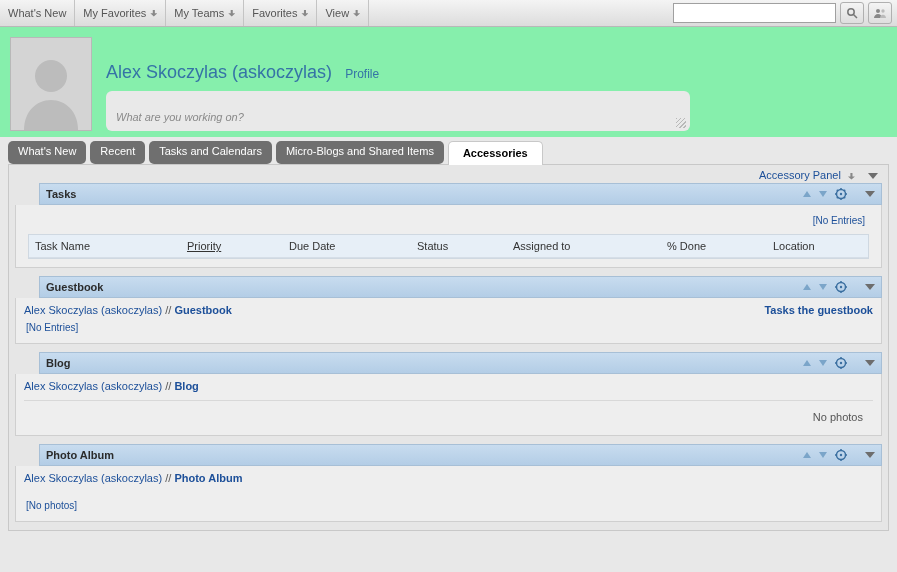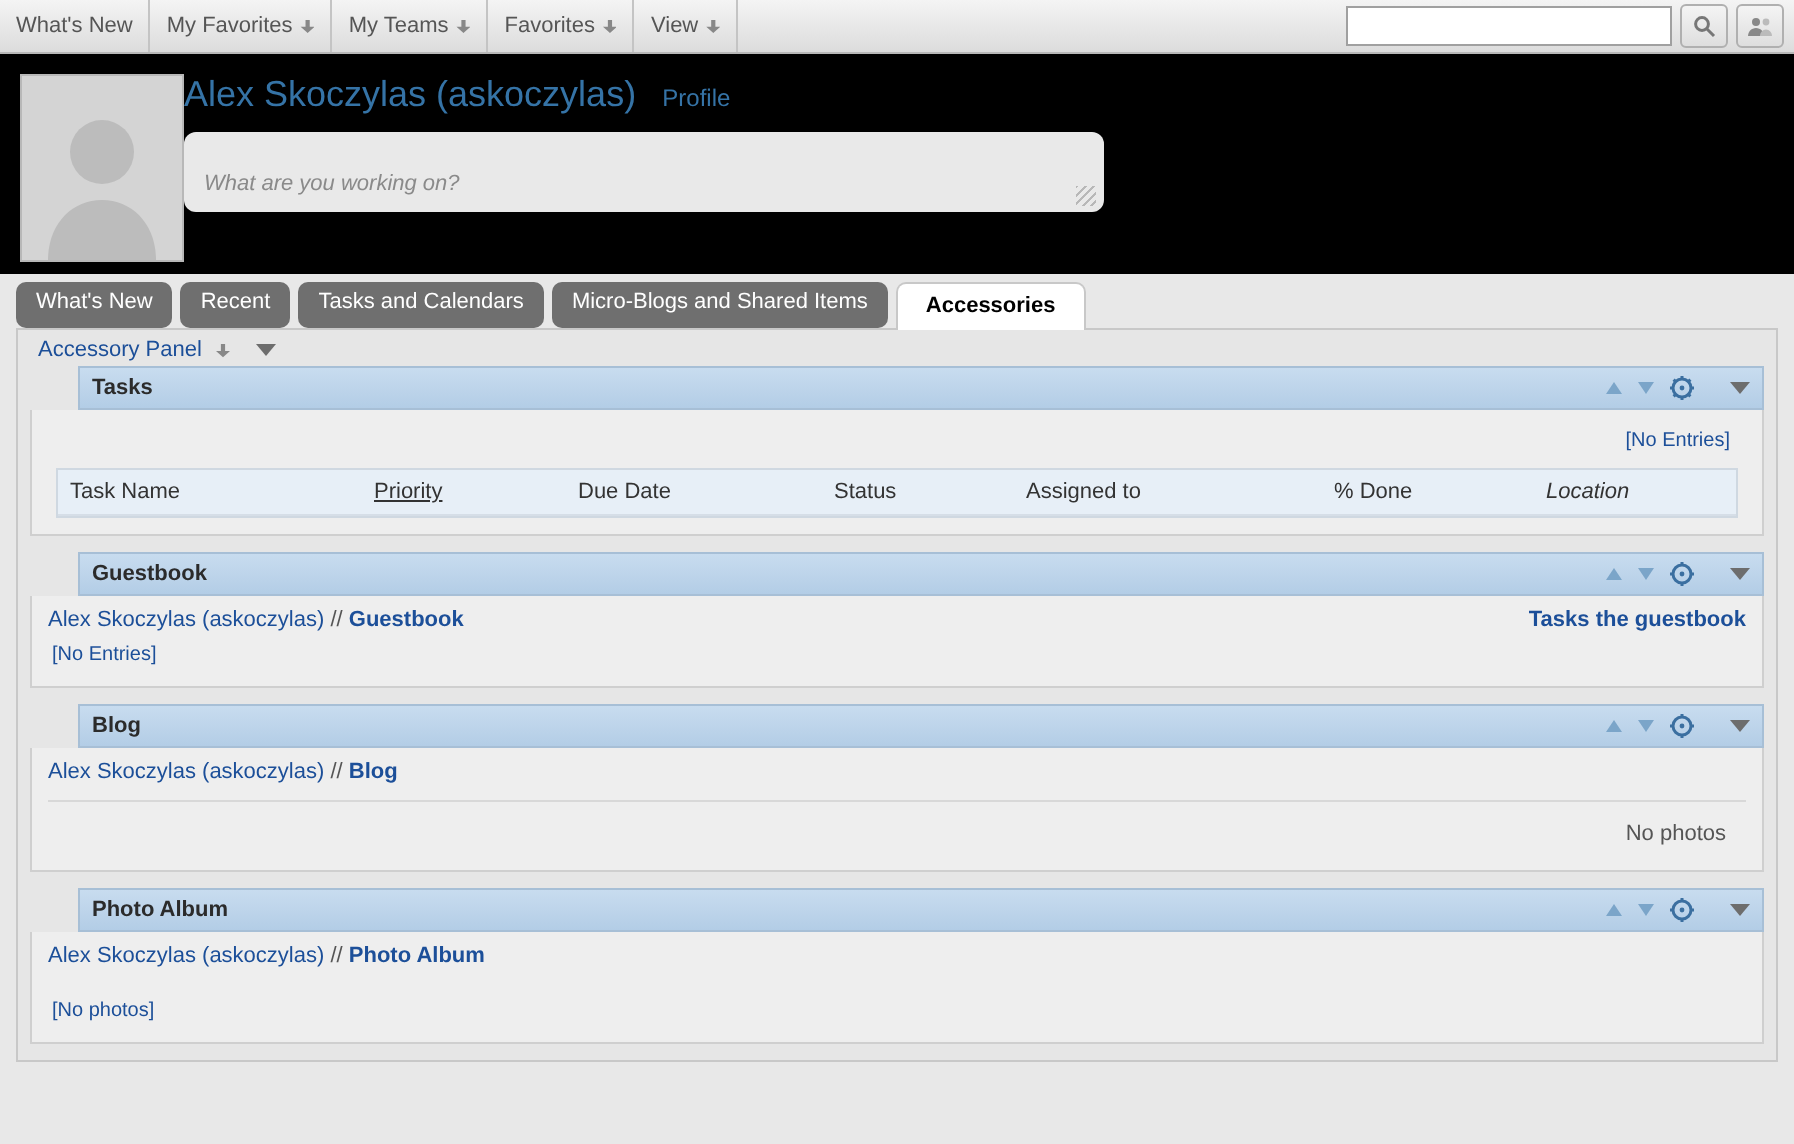--- a/index.html
+++ b/index.html
@@ -57,43 +57,44 @@
   .pin::before {
     content: "";
     position: absolute; inset:0;
     background: #888;
     clip-path: polygon(35% 0, 65% 0, 65% 55%, 100% 55%, 50% 100%, 0 55%, 35% 55%);
   }
 
   .profile-row {
     display: flex;
     padding: 10px 10px 6px 10px;
-    align-items: flex-start;
-    background: #000000;
+    gap: 14px;
+    align-items: flex-end;
+    background: #86efac;
     margin: 0 0 4px 0;
   }
   .avatar {
     width: 80px; height: 92px;
     background: #d4d4d4;
     border: 1px solid #b8b8b8;
     display: flex; align-items: flex-end; justify-content: center;
   }
   .avatar svg { width: 70px; height: 80px; }
   .profile-main { flex: 1; }
   .profile-name {
     font-size: 18px;
     color: #3573a6;
     font-weight: normal;
     display: inline-block;
     margin-right: 10px;
   }
   .profile-link { color: #3573a6; font-size: 12px; cursor:pointer; }
   .status-box {
     margin-top: 8px;
-    width: 460px;
+    width: 584px;
     height: 38px;
     background: #e9e9e9;
     border-radius: 6px;
     padding: 20px 10px;
     color: #8a8a8a;
     font-style: italic;
     position: relative;
     box-sizing: border-box;
   }
   .status-box .grip {
@@ -127,21 +128,21 @@
     padding: 5px 14px 6px 14px;
     margin-bottom: -1px;
   }
 
   .panel-frame {
     margin: 0 8px 8px 8px;
     background: #e6e6e6;
     border: 1px solid #c8c8c8;
   }
   .accessory-link-row {
-    text-align: left;
+    text-align: right;
     padding: 4px 10px 2px 10px;
     color: #1c4f99;
     font-size: 11px;
   }
   .accessory-link-row .pin { display:inline-block; vertical-align:middle; margin-left:4px;}
   .section {
     margin: 0 6px 8px 6px;
   }
   .section-header {
     background: linear-gradient(#c8dcef, #b3cde6);
@@ -203,21 +204,21 @@
     padding: 5px 6px;
     font-size: 11px;
     color: #333;
   }
   .col-task { width: 140px; }
   .col-pri  { width: 90px; text-decoration: underline; }
   .col-due  { width: 116px; }
   .col-stat { width: 84px; }
   .col-asgn { width: 142px; }
   .col-done { width: 94px; }
-  .col-loc  { flex:1;font-style:italic; }
+  .col-loc  { flex:1; }
 
   .crumb {
     color: #1c4f99;
     font-size: 11px;
   }
   .crumb .sep { color: #555; }
   .crumb .bold { font-weight: bold; }
   .sub-note {
     color: #1c4f99;
     font-size: 10px;

